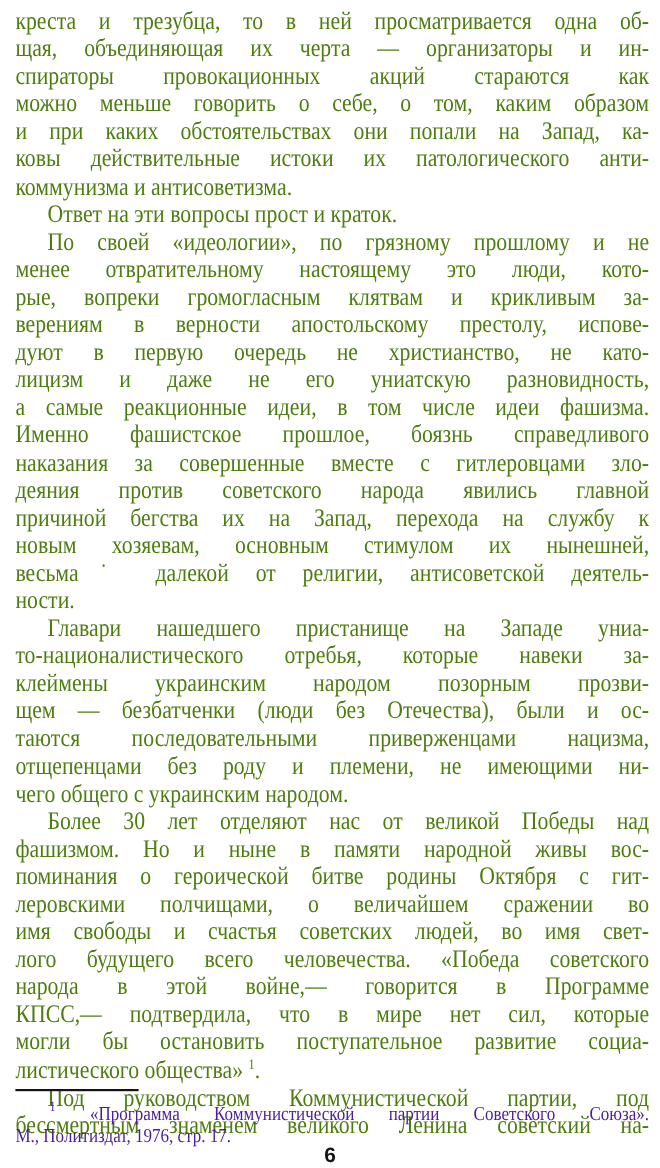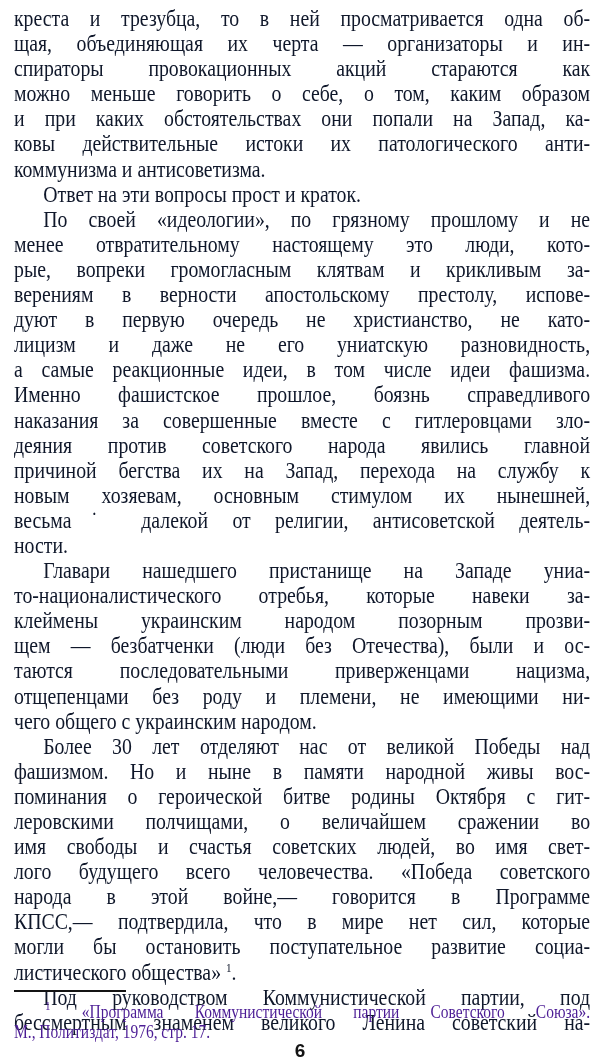--- a/index.html
+++ b/index.html
@@ -1,20 +1,20 @@
 <!DOCTYPE html>
 <html><head>
 <meta charset="utf-8">
 <style>
   html, body { margin: 0; padding: 0; background: #ffffff; }
   body { width: 600px; height: 1062px; position: relative; overflow: hidden; }
   .page {
     position: absolute; left: 14px; top: 6px; width: 576px;
     font-family: "Liberation Serif", "DejaVu Serif", serif;
-    color: #0f172a;
+    color: #4d7c0f;
   }
   .line {
     display: block; height: 25.1px; line-height: 25.1px;
     font-size: 23px; white-space: nowrap;
     text-align: justify; text-align-last: justify;
     letter-spacing: 0px;
     transform: scaleX(0.86); transform-origin: left center; width: 116.3%;
   }
   .line.last { text-align-last: left; }
   .line.indent { padding-left: 34px; box-sizing: border-box; }

